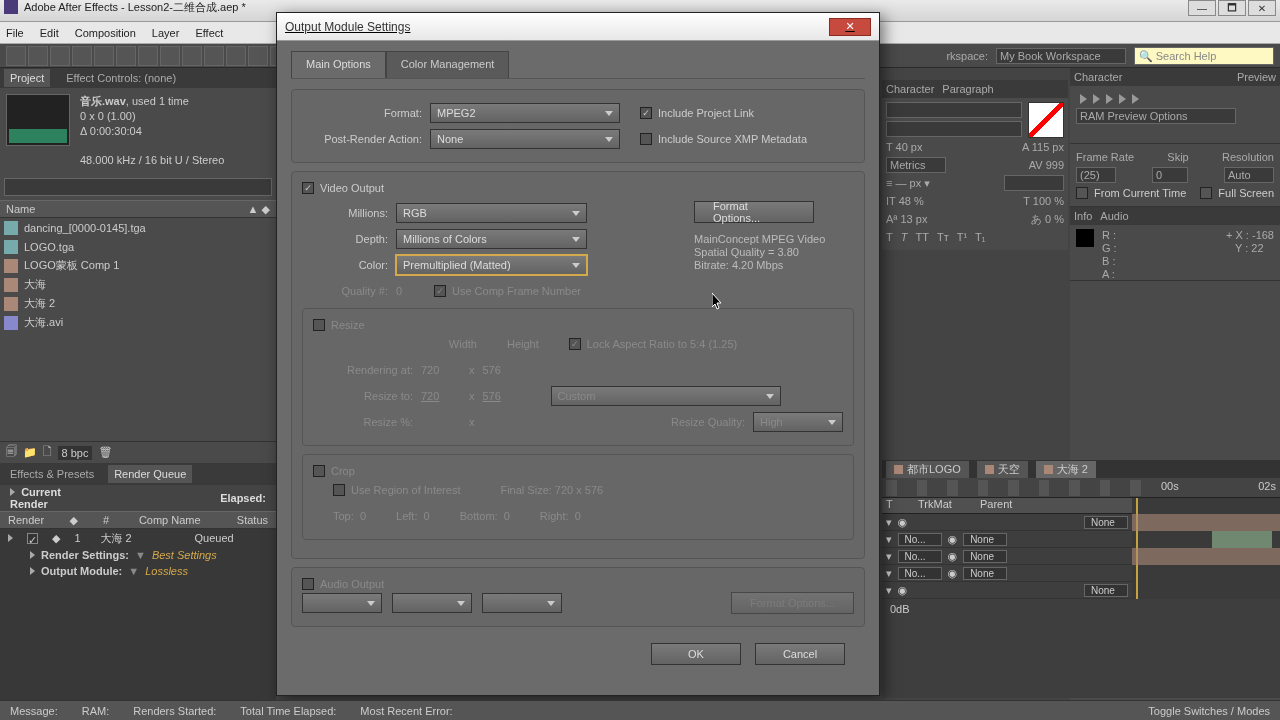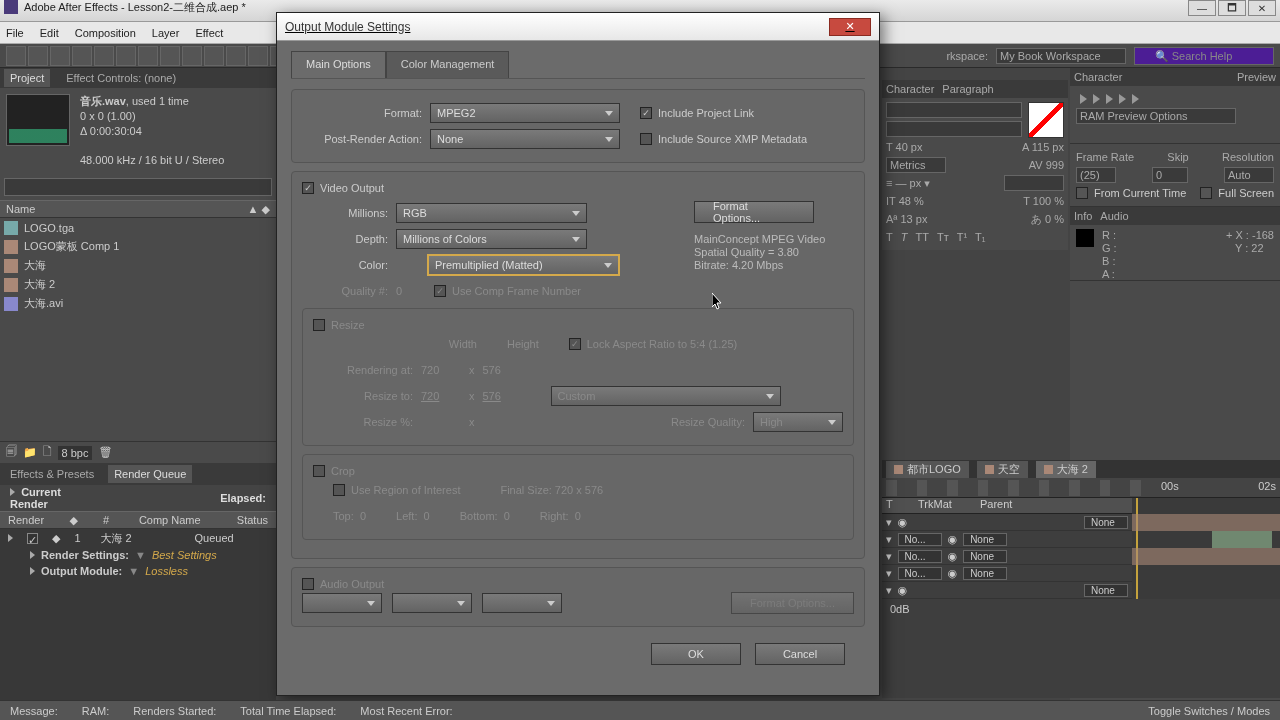--- a/index.html
+++ b/index.html
@@ -13,21 +13,21 @@
 .winbtn { width: 28px; height: 16px; background: #ddd; border: 1px solid #888; display: flex; align-items: center; justify-content: center; color: #333; font-size: 10px; }
 
 
 .menubar { height: 22px; background: #e8e8e8; display: flex; align-items: center; padding: 0 6px; gap: 16px; border-bottom: 1px solid #aaa; }
 .menubar span { color: #222; }
 
 
 .toolbar { height: 24px; background: #4a4a4a; display: flex; align-items: center; padding: 0 6px; gap: 2px; border-bottom: 1px solid #2a2a2a; }
 .tool { width: 20px; height: 20px; background: #555; border: 1px solid #666; }
 .toolbar .right { margin-left: auto; display: flex; align-items: center; gap: 8px; color: #aaa; }
-.search-help { width: 140px; height: 18px; background: #4c1d95; border: 1px solid #666; color: #888; padding: 0 20px; line-height: 16px; }
+.search-help { width: 140px; height: 18px; background: #fef9c3; border: 1px solid #666; color: #888; padding: 0 4px; line-height: 16px; }
 
 
 .main { display: flex; height: 640px; background: #444; }
 .leftcol { width: 276px; display: flex; flex-direction: column; background: #4a4a4a; }
 .midcol { flex: 1; background: #444; }
 .rightcol { width: 210px; background: #4a4a4a; display: flex; flex-direction: column; }
 
 
 .panel-tabs { height: 20px; background: #3a3a3a; display: flex; align-items: center; padding: 0 4px; gap: 10px; }
 .panel-tab { color: #aaa; padding: 0 6px; height: 18px; line-height: 18px; }
@@ -86,21 +86,21 @@
 .dlg-body { padding: 10px 14px; }
 .dlg-tabs { height: 28px; display:flex; gap: 0; margin-bottom: 10px; border-bottom: 1px solid #555; }
 .dlg-tab { padding: 6px 14px; color:#ccc; background:#5a5a5a; border:1px solid #444; border-bottom:none; }
 .dlg-tab.active { background:#6b6b6b; color:#ddd; }
 .fieldset { border:1px solid #555; border-radius:4px; padding: 10px; margin-bottom: 8px; background:#676767; }
 .frow { display:flex; align-items:center; gap: 8px; height: 26px; }
 .frow .flabel { width: 120px; text-align:right; color:#ccc; }
 .frow .ftext { color:#ccc; }
 .sel { height: 20px; background: linear-gradient(#7a7a7a,#636363); border:1px solid #333; color:#ddd; padding: 0 6px; display:flex; align-items:center; justify-content:space-between; }
 .sel .arrow { border-left:4px solid transparent; border-right:4px solid transparent; border-top:5px solid #ccc; }
-.sel.hl { border-color:#d4a94b; box-shadow:0 0 0 1px #d4a94b;margin-left:32px; }
+.sel.hl { border-color:#d4a94b; box-shadow:0 0 0 1px #d4a94b; }
 .sel.sm { width: 190px; }
 .sel.md { width: 191px; }
 .btn { height: 22px; background: linear-gradient(#7a7a7a,#636363); border:1px solid #333; color:#ddd; padding:0 18px; display:inline-flex; align-items:center; justify-content:center; }
 .chk { display:flex; align-items:center; gap:6px; color:#ccc; }
 .chk .box { width:12px; height:12px; background:#555; border:1px solid #222; display:flex; align-items:center; justify-content:center; color:#ccc; font-size:9px; line-height:9px; }
 .disabled, .disabled * { color:#8a8a8a !important; }
 .codec-info { color:#bcbcbc; font-size:10px; line-height:13px; }
 .dlg-buttons { display:flex; gap:14px; justify-content:flex-end; padding: 8px 20px 0; }
 
 
@@ -171,20 +171,24 @@
         <div style="height:14px"></div>
         <div>48.000 kHz / 16 bit U / Stereo</div>
       </div>
     </div>
     <div class="proj-search"></div>
     <div class="proj-header">
       <span>Name</span>
       <span style="margin-left:auto">▲ ◆</span>
     </div>
     <div class="proj-list">
+      <div class="proj-row">
+          <span class="ficon ico-img"></span>
+          <span>dancing_[0000-0145].tga</span>
+        </div>
       <div class="proj-row">
           <span class="ficon ico-img"></span>
           <span>LOGO.tga</span>
         </div>
       <div class="proj-row">
           <span class="ficon ico-comp"></span>
           <span>LOGO蒙板 Comp 1</span>
         </div>
       <div class="proj-row">
           <span class="ficon ico-comp"></span>

